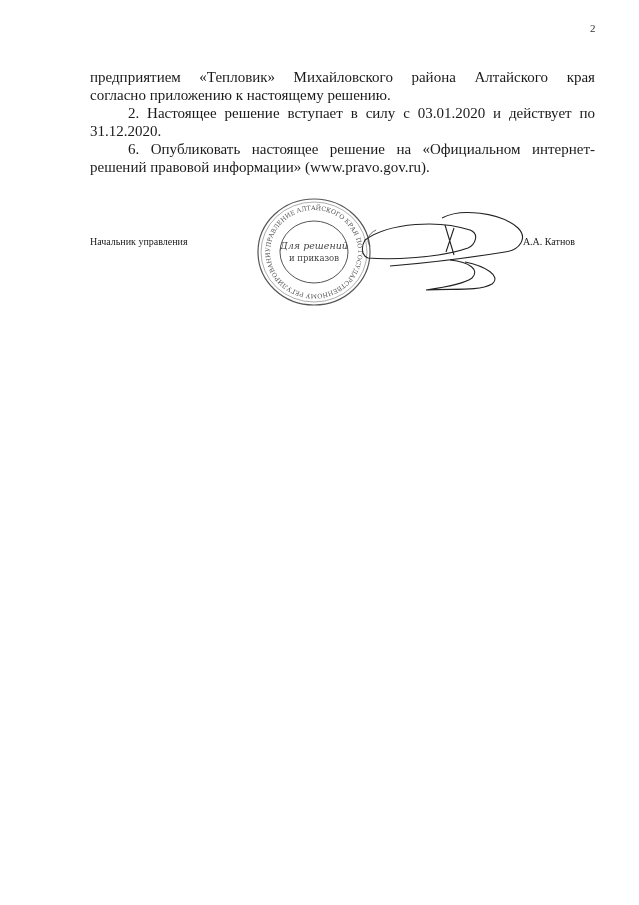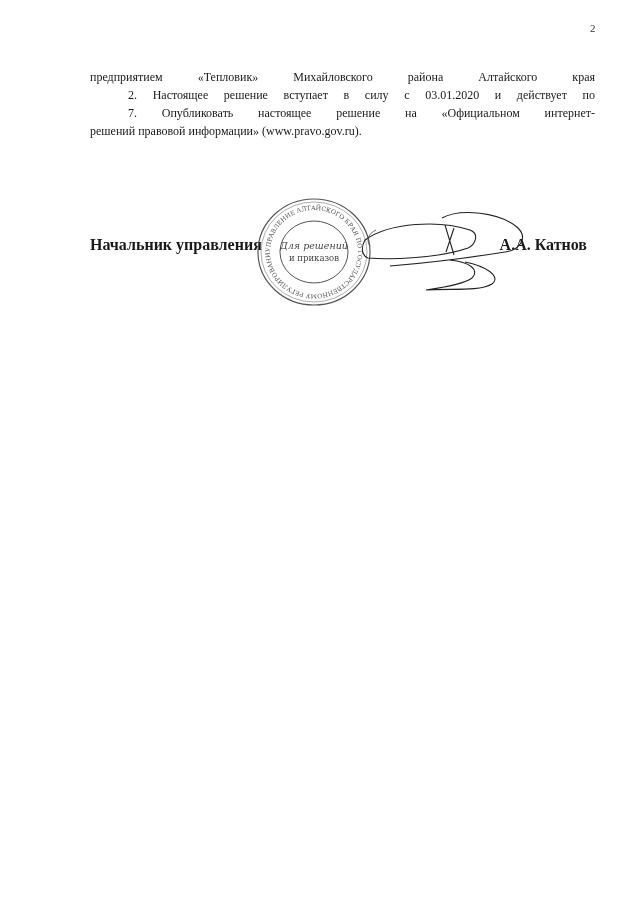--- a/index.html
+++ b/index.html
@@ -20,52 +20,51 @@
       top: 22px;
       left: 590px;
       font-size: 11px;
       color: #333;
     }
     .body-text {
       position: absolute;
       left: 90px;
       top: 68px;
       width: 505px;
-      font-size: 12px;
+      font-size: 15px;
       line-height: 18px;
     }
     .para {
       margin: 0;
       text-align: justify;
       text-align-last: left;
     }
     .justify-full {
       text-align: justify;
       text-align-last: justify;
     }
     .line {
       display: block;
     }
     .signature-block {
       position: absolute;
       top: 236px;
       left: 90px;
       width: 505px;
       height: 24px;
-      font-size: 16px;
-      font-weight: bold;
+      font-size: 10px;
     }
     .signer-title {
       position: absolute;
       left: 0;
       top: 0;
     }
     .signer-name {
       position: absolute;
-      right: 8px;
+      right: 20px;
       top: 0;
     }
     .stamp {
       position: absolute;
       left: 252px;
       top: 196px;
       width: 124px;
       height: 112px;
     }
     .signature {
@@ -79,26 +78,28 @@
 </head>
 <body>
 
 <div>
 
   <div class="page-number">2</div>
 
   <div class="body-text">
     <p class="para">
       <span class="line justify-full">предприятием «Тепловик» Михайловского района Алтайского края</span>
+      <span class="line">согласно приложению к настоящему решению.</span>
     </p>
     <p class="para">
       <span class="line justify-full" style="padding-left:38px">2. Настоящее решение вступает в силу с 03.01.2020 и действует по</span>
+      <span class="line">31.12.2020.</span>
     </p>
     <p class="para">
-      <span class="line justify-full" style="padding-left:38px">7. Опубликовать настоящее решение на «Официальном интернет-</span>
+      <span class="line justify-full" style="padding-left:38px">6. Опубликовать настоящее решение на «Официальном интернет-</span>
       <span class="line">решений правовой информации» (www.pravo.gov.ru).</span>
     </p>
   </div>
 
   <div class="signature-block">
     <span class="signer-title">Начальник управления</span>
     <span class="signer-name">А.А. Катнов</span>
   </div>
 
   <div class="stamp">

